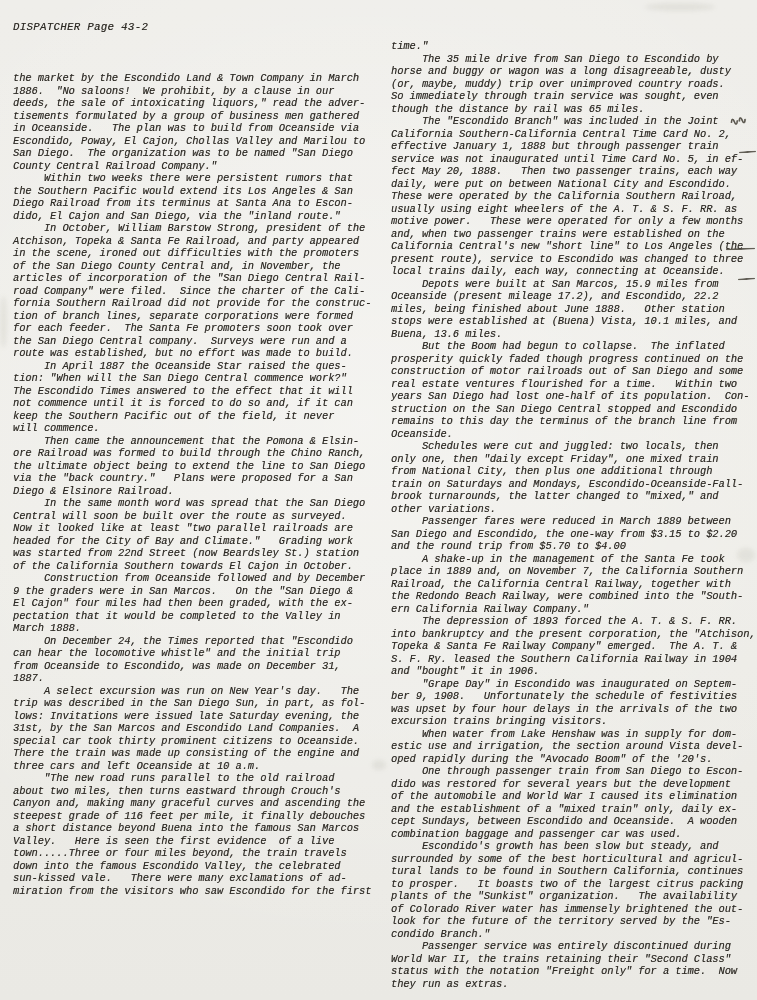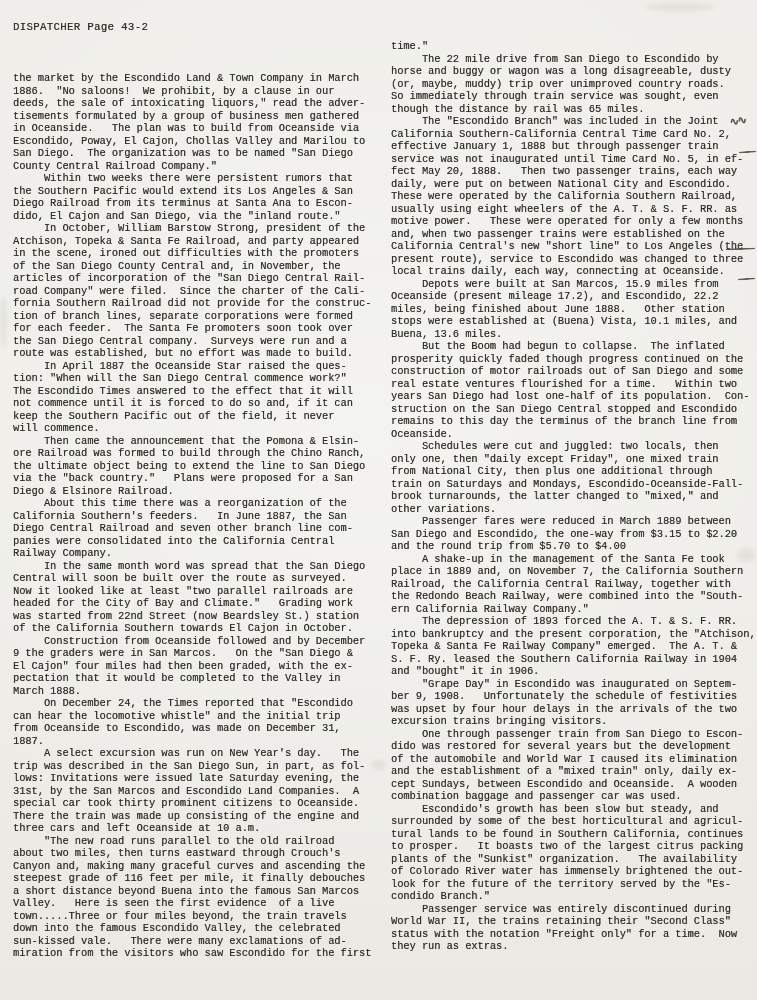--- a/index.html
+++ b/index.html
@@ -32,21 +32,21 @@
   .mark.dash{height:0;border-top:2.2px solid #4a463d;opacity:0.85;border-radius:1px;}
   .mark.squiggle{
     color:#45413a;font-family:"DejaVu Sans",sans-serif;
     font-size:12px;font-weight:bold;letter-spacing:-2px;line-height:8px;opacity:0.9;
   }
   .smudge{position:absolute;background:rgba(118,113,102,0.10);border-radius:50%;filter:blur(2px);pointer-events:none;}
 </style>
 </head>
 <body>
 
-<div class="paper typewritten" style="color: rgb(45, 42, 37);">
+<div class="paper typewritten" style="color: rgb(45, 42, 37); font-style: italic;">
   <div class="header">DISPATCHER Page 43-2</div>
 
   <div class="col col-left">
     <div><div class="para">the market by the Escondido Land &amp; Town Company in March
 1886.  "No saloons!  We prohibit, by a clause in our
 deeds, the sale of intoxicating liquors," read the adver-
 tisements formulated by a group of business men gathered
 in Oceanside.   The plan was to build from Oceanside via
 Escondido, Poway, El Cajon, Chollas Valley and Marilou to
 San Diego.  The organization was to be named "San Diego
@@ -65,25 +65,21 @@
 the San Diego Central company.  Surveys were run and a
 route was established, but no effort was made to build.</div><div class="para">     In April 1887 the Oceanside Star raised the ques-
 tion: "When will the San Diego Central commence work?"
 The Escondido Times answered to the effect that it will
 not commence until it is forced to do so and, if it can
 keep the Southern Pacific out of the field, it never
 will commence.</div><div class="para">     Then came the announcement that the Pomona &amp; Elsin-
 ore Railroad was formed to build through the Chino Ranch,
 the ultimate object being to extend the line to San Diego
 via the "back country."   Plans were proposed for a San
-Diego &amp; Elsinore Railroad.</div><div class="para">     About this time there was a reorganization of the
-California Southern's feeders.   In June 1887, the San
-Diego Central Railroad and seven other branch line com-
-panies were consolidated into the California Central
-Railway Company.</div><div class="para">     In the same month word was spread that the San Diego
+Diego &amp; Elsinore Railroad.</div><div class="para">     In the same month word was spread that the San Diego
 Central will soon be built over the route as surveyed.
 Now it looked like at least "two parallel railroads are
 headed for the City of Bay and Climate."   Grading work
 was started from 22nd Street (now Beardsley St.) station
 of the California Southern towards El Cajon in October.</div><div class="para">     Construction from Oceanside followed and by December
 9 the graders were in San Marcos.   On the "San Diego &amp;
 El Cajon" four miles had then been graded, with the ex-
 pectation that it would be completed to the Valley in
 March 1888.</div><div class="para">     On December 24, the Times reported that "Escondido
 can hear the locomotive whistle" and the initial trip
@@ -100,21 +96,21 @@
 steepest grade of 116 feet per mile, it finally debouches
 a short distance beyond Buena into the famous San Marcos
 Valley.   Here is seen the first evidence  of a live
 town.....Three or four miles beyond, the train travels
 down into the famous Escondido Valley, the celebrated
 sun-kissed vale.   There were many exclamations of ad-
 miration from the visitors who saw Escondido for the first</div></div>
   </div>
 
   <div class="col col-right">
-    <div><div class="para">time."</div><div class="para">     The 22 mile drive from San Diego to Escondido by
+    <div><div class="para">time."</div><div class="para">     The 35 mile drive from San Diego to Escondido by
 horse and buggy or wagon was a long disagreeable, dusty
 (or, maybe, muddy) trip over unimproved country roads.
 So immediately through train service was sought, even
 though the distance by rail was 65 miles.</div><div class="para">     The "Escondido Branch" was included in the Joint
 California Southern-California Central Time Card No. 2,
 effective January 1, 1888 but through passenger train
 service was not inaugurated until Time Card No. 5, in ef-
 fect May 20, 1888.   Then two passenger trains, each way
 daily, were put on between National City and Escondido.
 These were operated by the California Southern Railroad,
@@ -145,21 +141,23 @@
 place in 1889 and, on November 7, the California Southern
 Railroad, the California Central Railway, together with
 the Redondo Beach Railway, were combined into the "South-
 ern California Railway Company."</div><div class="para">     The depression of 1893 forced the A. T. &amp; S. F. RR.
 into bankruptcy and the present corporation, the "Atchison,
 Topeka &amp; Santa Fe Railway Company" emerged.  The A. T. &amp;
 S. F. Ry. leased the Southern California Railway in 1904
 and "bought" it in 1906.</div><div class="para">     "Grape Day" in Escondido was inaugurated on Septem-
 ber 9, 1908.   Unfortunately the schedule of festivities
 was upset by four hour delays in the arrivals of the two
-excursion trains bringing visitors.</div><div class="para">     One through passenger train from San Diego to Escon-
+excursion trains bringing visitors.</div><div class="para">     When water from Lake Henshaw was in supply for dom-
+estic use and irrigation, the section around Vista devel-
+oped rapidly during the "Avocado Boom" of the '20's.</div><div class="para">     One through passenger train from San Diego to Escon-
 dido was restored for several years but the development
 of the automobile and World War I caused its elimination
 and the establishment of a "mixed train" only, daily ex-
 cept Sundays, between Escondido and Oceanside.  A wooden
 combination baggage and passenger car was used.</div><div class="para">     Escondido's growth has been slow but steady, and
 surrounded by some of the best horticultural and agricul-
 tural lands to be found in Southern California, continues
 to prosper.   It boasts two of the largest citrus packing
 plants of the "Sunkist" organization.   The availability
 of Colorado River water has immensely brightened the out-

